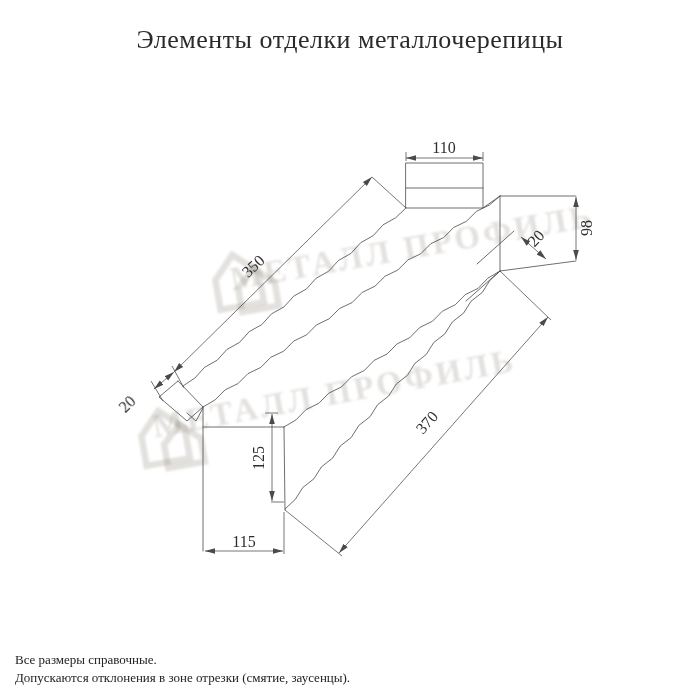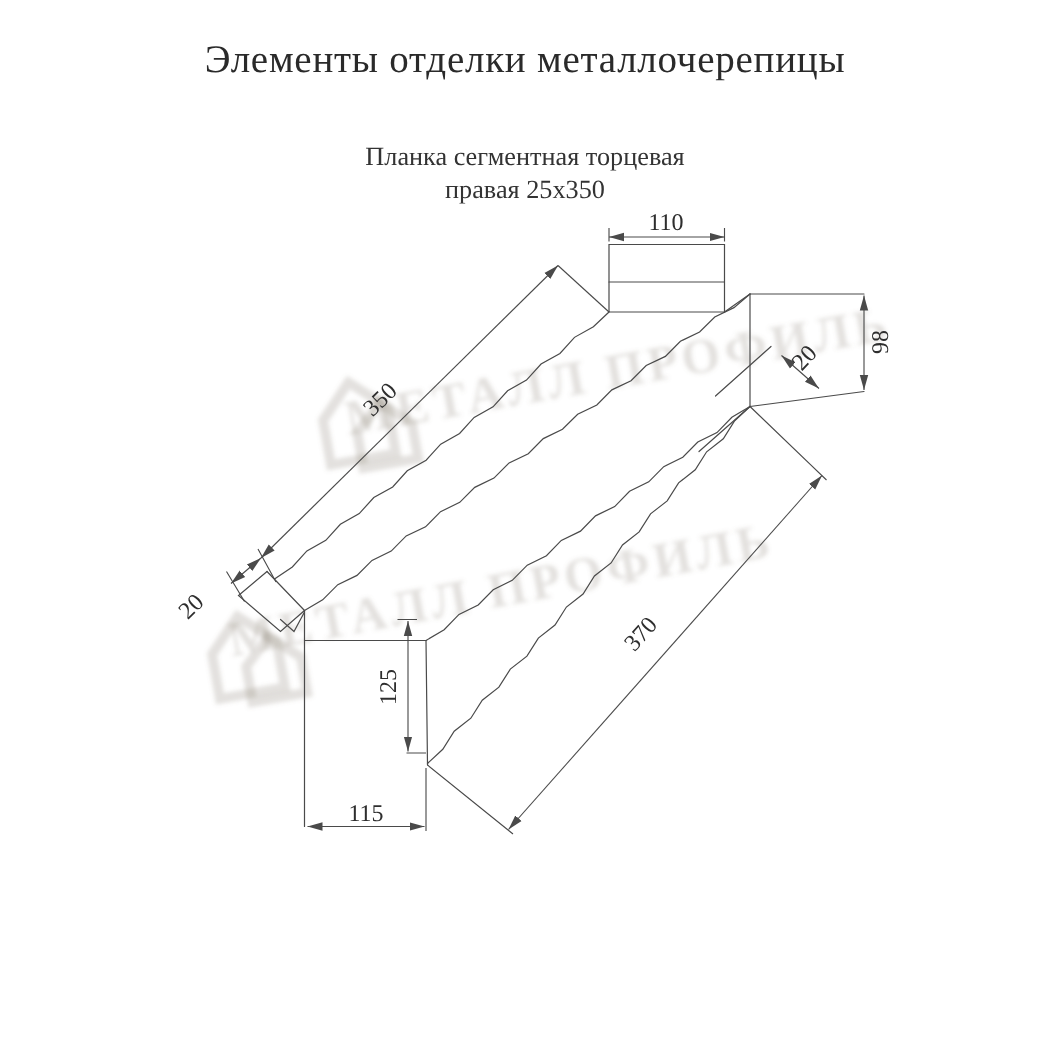--- a/index.html
+++ b/index.html
@@ -14,24 +14,20 @@
   .dim-label{font-size:16px;fill:#2e2e2e;}
   .wm-text{font-size:33px;font-weight:bold;letter-spacing:3px;}
 </style>
 </head>
 <body>
 
 <div class="page">
 
   <div class="title">Элементы отделки металлочерепицы</div>
 
-  <div class="subtitle">
-    <div>Планка сегментная торцевая</div>
-    <div>правая 25х350</div>
-  </div>
 
   <svg width="700" height="700" viewBox="0 0 700 700">
     <defs>
       <marker id="arr" markerWidth="11" markerHeight="8" refX="10" refY="4" orient="auto-start-reverse" markerUnits="userSpaceOnUse">
         <polygon points="0,1.2 10,4 0,6.8" fill="#4a4a4a"></polygon>
       </marker>
       <filter id="wmblur" x="-20%" y="-20%" width="140%" height="140%">
         <feGaussianBlur stdDeviation="1.3"></feGaussianBlur>
       </filter>
       <g id="wm-logo" fill="none" stroke-width="6.5">
@@ -108,14 +104,18 @@
       <text class="dim-label" transform="translate(592,228) rotate(-90)">98</text>
       <text class="dim-label" transform="translate(540,242) rotate(-47)">20</text>
       <text class="dim-label" transform="translate(257,270) rotate(-44)">350</text>
       <text class="dim-label" transform="translate(131,408) rotate(-44)">20</text>
       <text class="dim-label" transform="translate(264,458) rotate(-90)">125</text>
       <text class="dim-label" x="244" y="547">115</text>
       <text class="dim-label" transform="translate(431,426) rotate(-48.5)">370</text>
     </g>
   </svg>
 
+  <div class="footer">
+    <div>Все размеры справочные.</div>
+    <div>Допускаются отклонения в зоне отрезки (смятие, заусенцы).</div>
+  </div>
 
 </div>
 
 </body></html>

